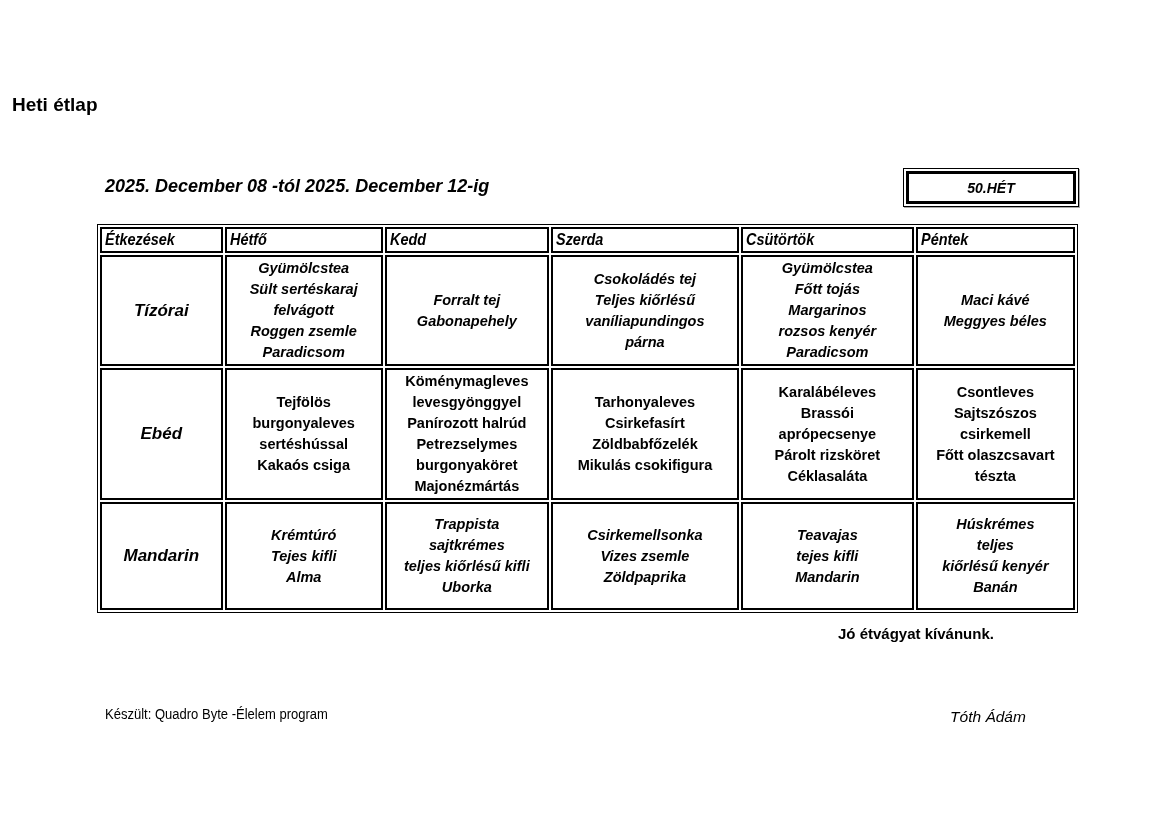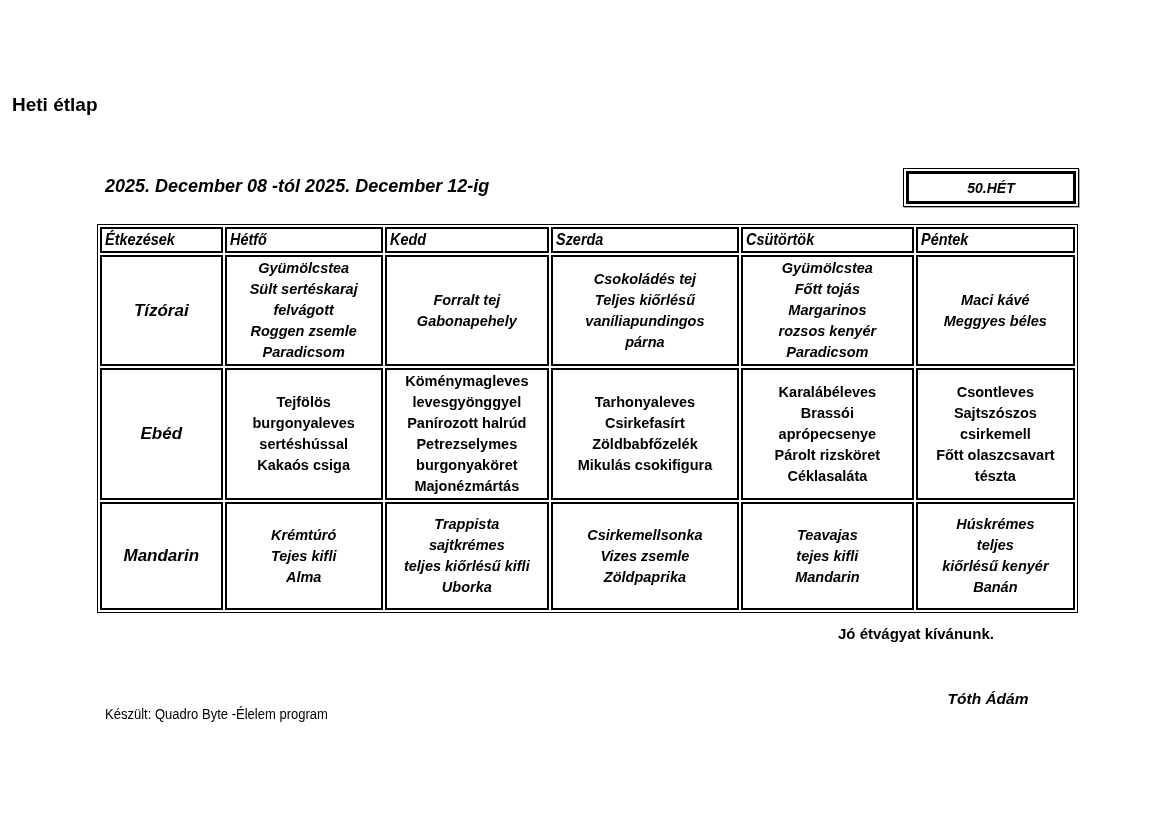--- a/index.html
+++ b/index.html
@@ -56,22 +56,22 @@
   tr.r3 td { height:108px; }
   .disclaimer {
     position:absolute; left:105px; top:624px;
     font-size:15px; font-weight:bold; font-style:italic;
   }
   .wish {
     position:absolute; left:838px; top:625px; width:300px; text-align:left;
     font-size:15px; font-weight:bold;
   }
   .sig-name {
-    position:absolute; left:838px; top:690px; width:300px; text-align:center;
-    font-size:15.5px; font-weight:bold; font-style:italic;
+    position:absolute; left:838px; top:708px; width:300px; text-align:center;
+    font-size:15.5px; font-weight:normal; font-style:italic;
   }
   .sig-title {
     position:absolute; left:838px; top:705px; width:300px; text-align:center;
     font-size:15.5px; font-weight:bold; font-style:italic;
   }
   .made {
     position:absolute; left:105px; top:706px;
     font-size:14px; transform:scaleX(0.93); transform-origin:0 50%; white-space:nowrap;
   }
 </style>

